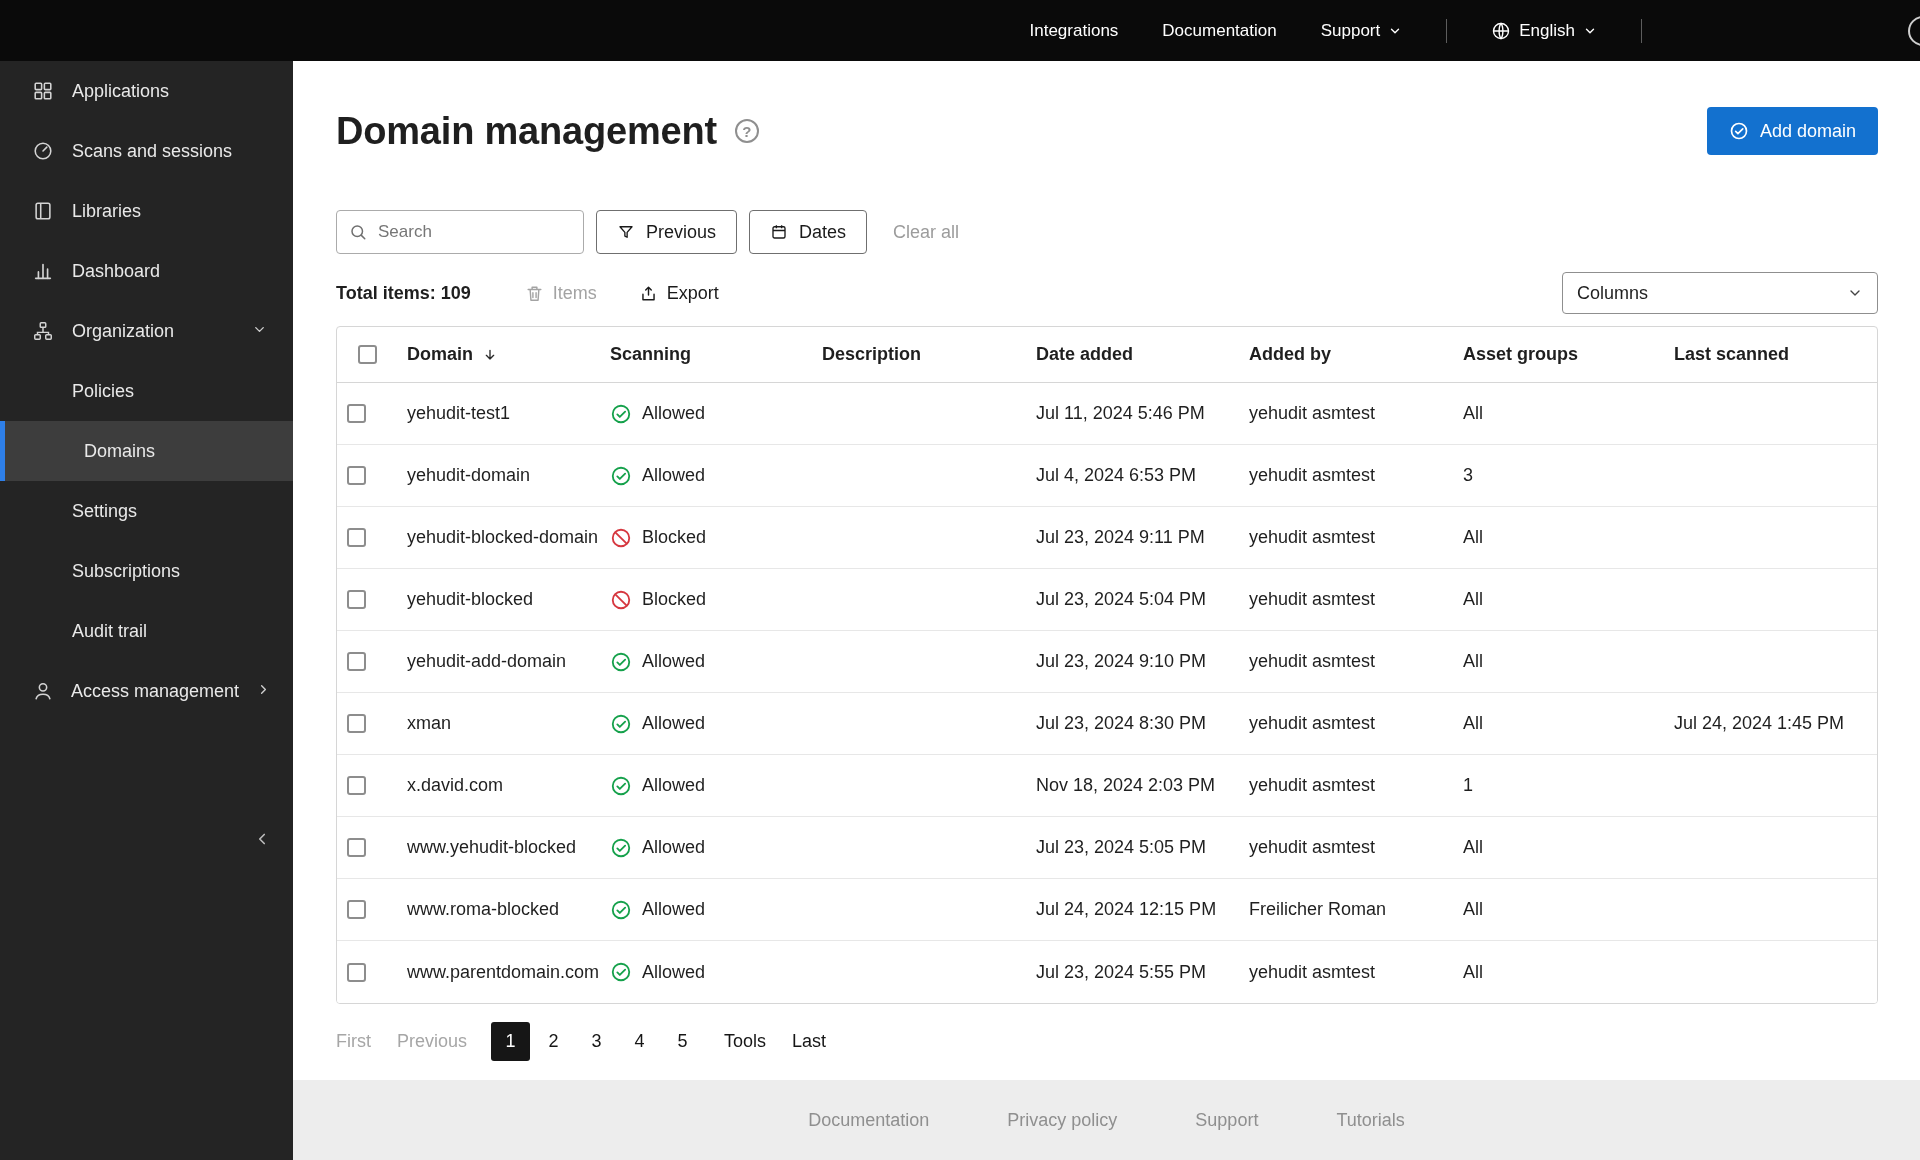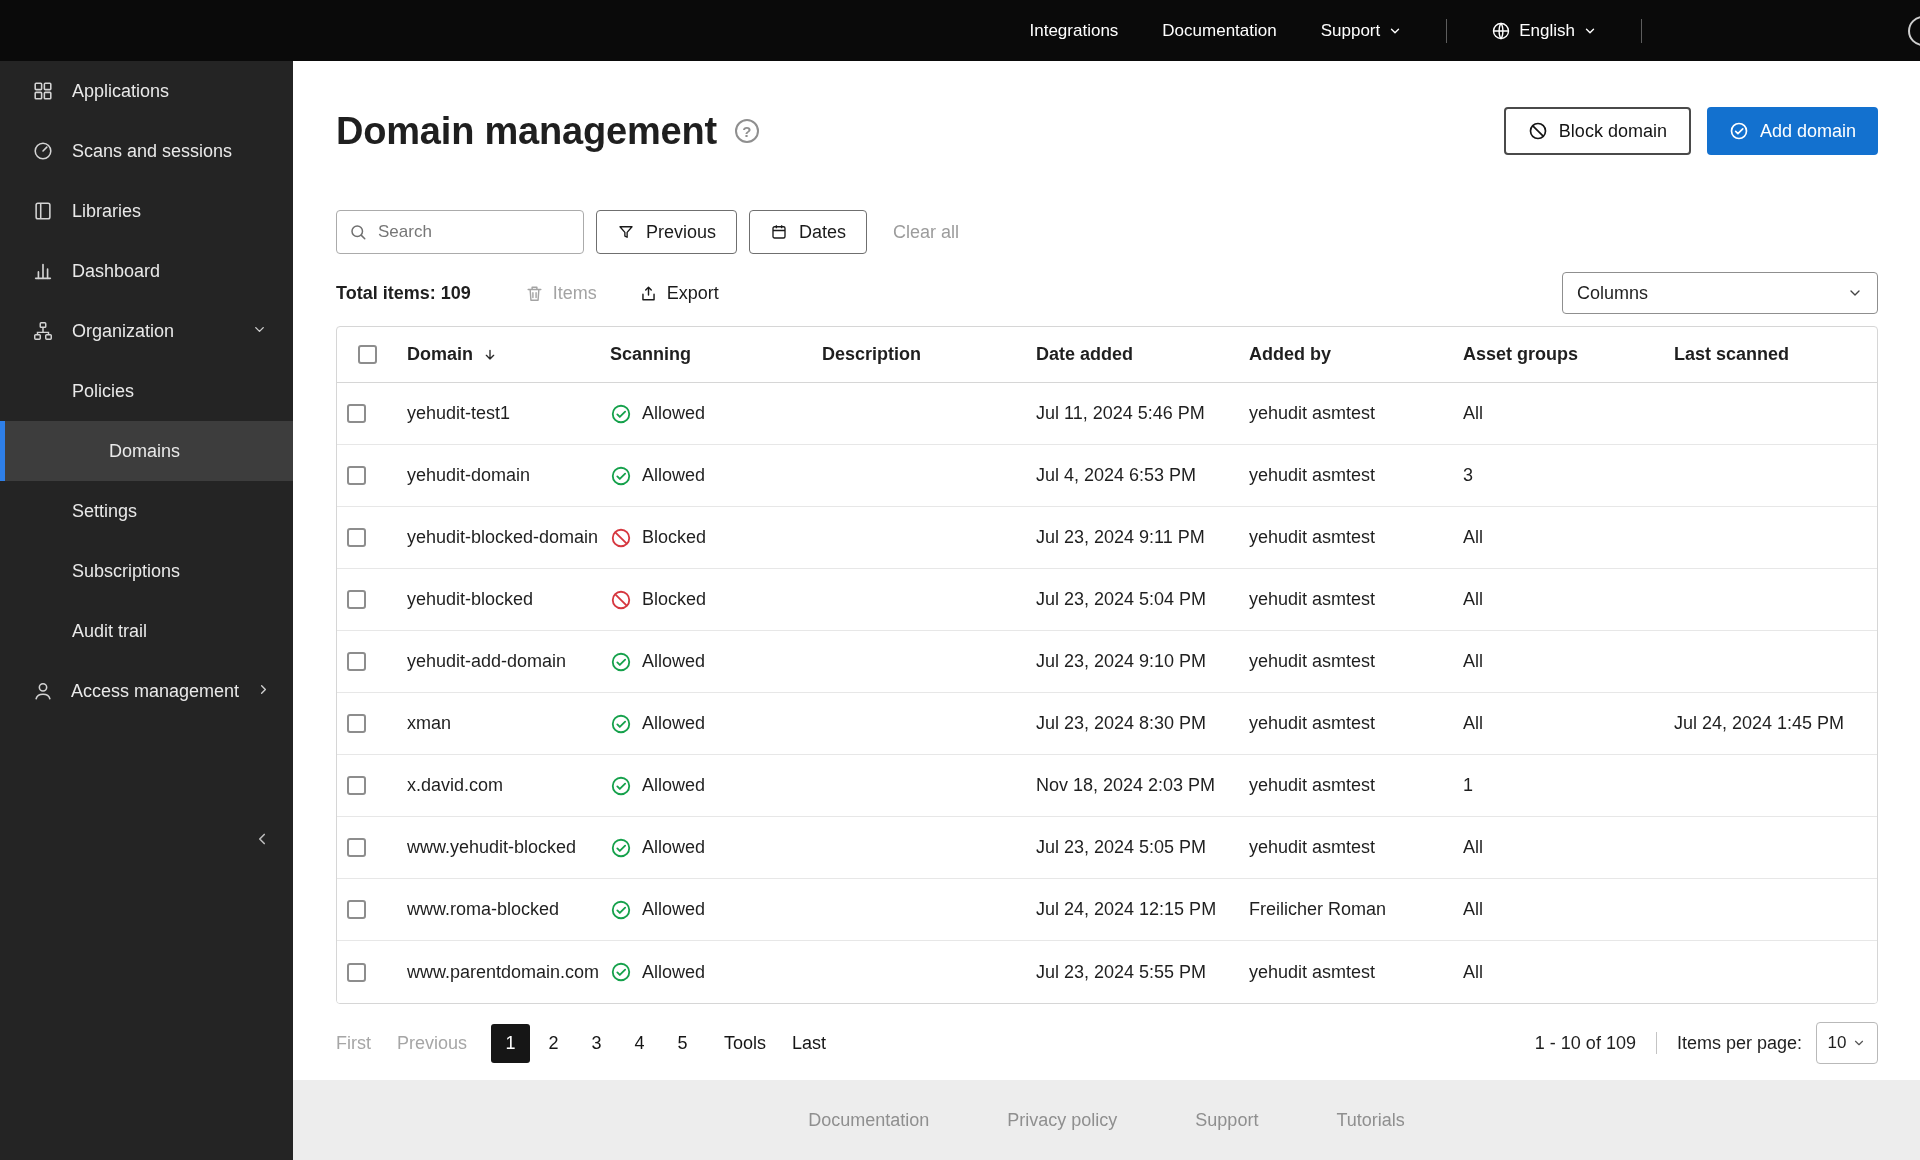--- a/index.html
+++ b/index.html
@@ -45,21 +45,21 @@
     padding-left:32px; font-size:18px; cursor:pointer; white-space:nowrap;
   }
   .nav-icon{ width:23px; height:23px; color:#d4d4d4; display:flex; align-items:center; }
   .nav-icon svg{ display:block; }
   .nav-chev{ margin-left:auto; margin-right:26px; color:#cfcfcf; }
   .nav-sub{
     height:60px; display:flex; align-items:center;
     padding-left:72px; font-size:18px; cursor:pointer; white-space:nowrap;
   }
   .nav-sub.selected{
-    background:#3d3d3d; border-left:5px solid var(--nav-selected); padding-left:104px;
+    background:#3d3d3d; border-left:5px solid var(--nav-selected); padding-left:79px;
   }
   .collapse-btn{
     position:absolute; top:760px; left:244px; width:36px; height:36px;
     display:flex; align-items:center; justify-content:center; color:#bdbdbd; cursor:pointer;
   }
 
   
   .main{ flex:1; display:flex; flex-direction:column; background:#fff; min-width:0; }
   .main-inner{ padding:0 42px 0 43px; display:flex; flex-direction:column; flex:1; min-height:0; }
 
@@ -295,29 +295,20 @@
       </div>
     </aside>
 
     <main class="main">
       <div class="main-inner">
 
         <div class="page-header">
           <h1 class="page-title" style="margin:0">Domain management</h1>
           <span class="help-icon"></span>
           <div class="header-actions">
-            <button class="btn btn-outline">
-              <span style="display:flex">
-                <svg width="20" height="20" viewBox="0 0 24 24" fill="none" stroke="currentColor" stroke-width="2">
-                    <circle cx="12" cy="12" r="9"></circle>
-                    <path d="M5.8 5.8l12.4 12.4"></path>
-                  </svg>
-              </span>
-              <span>Block domain</span>
-            </button>
             <button class="btn btn-primary">
               <span style="display:flex">
                 <svg width="20" height="20" viewBox="0 0 24 24" fill="none" stroke="currentColor" stroke-width="2" stroke-linecap="round" stroke-linejoin="round">
                     <circle cx="12" cy="12" r="9"></circle>
                     <path d="M8 12.5l2.7 2.7 5.8-5.7"></path>
                   </svg>
               </span>
               <span>Add domain</span>
             </button>
           </div>
@@ -621,33 +612,20 @@
         <div class="pagination">
           <span class="pg-nav disabled pg-first">First</span>
           <span class="pg-nav disabled pg-prev">Previous</span>
           <span class="pg-num active">1</span>
           <span class="pg-num">2</span>
           <span class="pg-num">3</span>
           <span class="pg-num">4</span>
           <span class="pg-num">5</span>
           <span class="pg-nav pg-next">Tools</span>
           <span class="pg-nav pg-last">Last</span>
-          <div class="pg-right">
-            <span>1 - 10 of 109</span>
-            <span class="vline"></span>
-            <span class="ipp-label">Items per page:</span>
-            <div class="ipp-select">
-              <span>10</span>
-              <span class="chev">
-                <svg width="14" height="14" viewBox="0 0 24 24" fill="none" stroke="currentColor" stroke-width="2" stroke-linecap="round" stroke-linejoin="round">
-                    <path d="M6 9l6 6 6-6"></path>
-                  </svg>
-              </span>
-            </div>
-          </div>
         </div>
 
       </div>
 
       <footer class="footer">
         <span class="footer-link">Documentation</span>
         <span class="footer-link">Privacy policy</span>
         <span class="footer-link">Support</span>
         <span class="footer-link">Tutorials</span>
       </footer>

